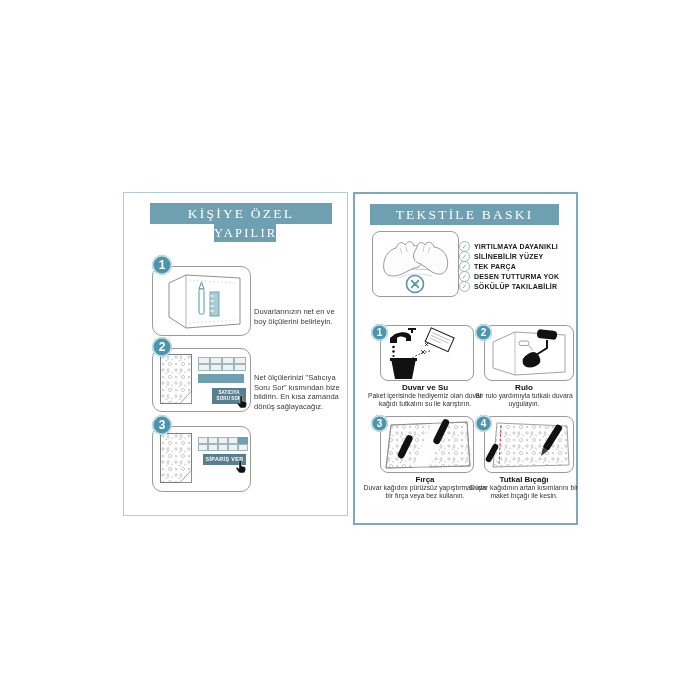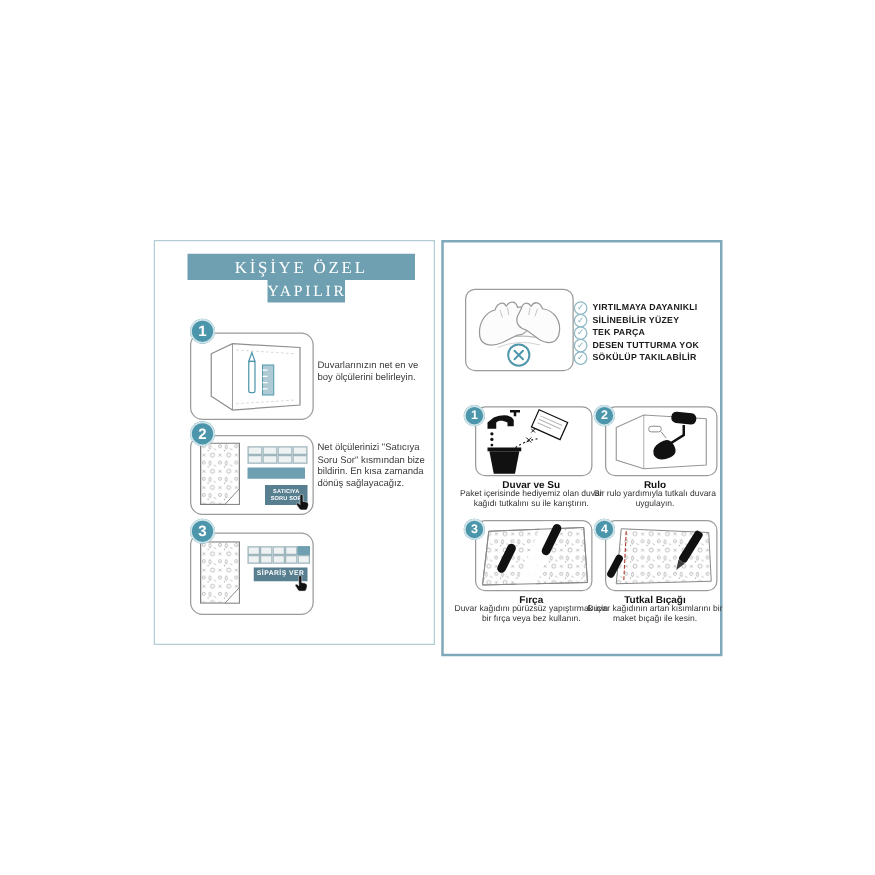--- a/index.html
+++ b/index.html
@@ -13,21 +13,21 @@
        font-family:"Liberation Serif","DejaVu Serif",serif;letter-spacing:2.2px;font-weight:400;}
   .hdr1L{left:26px;top:10px;width:182px;height:21px;font-size:13.5px;line-height:21px;}
   .hdr2L{left:90px;top:31px;width:62px;height:18px;font-size:12.5px;line-height:18px;}
   .hdr1R{left:15px;top:10px;width:189px;height:21px;font-size:13.5px;line-height:21px;}
   .hdr2R{left:15px;top:109px;width:189px;height:22px;font-size:14px;line-height:22px;}
   .num-badge{position:absolute;width:20px;height:20px;border-radius:50%;background:#4c96ab;color:#fff;
        font-size:12px;line-height:20px;text-align:center;font-weight:bold;
        box-shadow:inset 0 0 0 1.5px #cfe3e9;z-index:3;}
   .num-badge.sm{width:17px;height:17px;font-size:10px;line-height:17px;}
   .illus{position:absolute;background:#fff;border:1px solid #9b9b9b;border-radius:10px;overflow:hidden;z-index:2;}
-  .step-text{position:absolute;font-size:7.6px;line-height:9.7px;color:#3a3a3a;}
+  .step-text{position:absolute;font-size:7.6px;line-height:9.7px;color:#3a3a3a;margin-top:20px;}
   .chk-row{position:absolute;left:104px;display:flex;align-items:center;gap:4px;}
   .chk{display:inline-block;width:9px;height:9px;border:1px solid #8fbac6;border-radius:50%;
        color:#7fb0be;font-size:7px;line-height:9px;text-align:center;flex:0 0 auto;}
   .chk-label{font-size:7px;font-weight:bold;color:#191919;letter-spacing:0.2px;white-space:nowrap;}
   .item-title{position:absolute;font-size:8px;font-weight:bold;color:#111;text-align:center;}
   .item-desc{position:absolute;font-size:6.8px;line-height:7.7px;color:#333;text-align:center;}
   .cell{position:absolute;background:#eef2f3;border:1px solid #9fb6bd;}
   .tealbar{position:absolute;background:#6fa0b1;}
   .mini-btn{position:absolute;background:#577f90;color:#fff;text-align:center;font-weight:bold;}
   .btn-ask{font-size:4.5px;line-height:5.6px;letter-spacing:0.1px;padding-top:2px;}
@@ -113,20 +113,21 @@
       <div class="cell" style="left:85px;top:17px;width:8px;height:5px;"></div>
       <div class="mini-btn btn-order" style="left:50px;top:27px;width:43px;height:11px;">SİPARİŞ VER</div>
       <svg class="abs" style="left:83px;top:33px;" viewBox="0 0 10 13" width="10" height="13">
         <path d="M4.2 0.5 c0.8 0 1.2 0.5 1.2 1.2 v4.4 l0.9 0.1 c2.2 0.3 3.4 0.8 3.4 2.6 c0 0.9 -0.4 2.2 -0.9 3.1 c-0.3 0.6 -0.9 1 -1.6 1 h-3.2 c-0.6 0 -1.2 -0.3 -1.5 -0.8 l-2.2 -3.4 c-0.4 -0.6 0.1 -1.4 0.8 -1.4 c0.4 0 0.8 0.2 1.1 0.5 l0.8 0.9 v-7 c0 -0.7 0.4 -1.2 1.2 -1.2 z" fill="#111" stroke="#fff" stroke-width="0.4"></path>
       </svg>
     </div>
   </div>
 
   <div class="panel panel-right">
 
+    <div class="hdr hdr1R">TEKSTİLE BASKI</div>
 
     <div class="illus" style="left:17px;top:37px;width:85px;height:64px;border-radius:8px;">
       <svg viewBox="0 0 85 64" width="85" height="64">
         <path d="M20 42 Q42 33 64 40" stroke="#bcbcbc" stroke-width="0.9" fill="none"></path>
         <path d="M25 46 Q42 39 59 44" stroke="#cdcdcd" stroke-width="0.7" fill="none"></path>
         <g stroke="#9a9a9a" fill="#fcfcfc" stroke-width="1" stroke-linejoin="round">
           <path d="M11 38 C9 27 15 18 23 16 C25 10 30 9 32 13 C35 8 40 9 41 14 C45 12 47 16 45 20 L49 26 C51 32 46 36 41 36 L29 42 C19 46 13 44 11 38 Z"></path>
           <path d="M74 36 C77 25 70 16 61 15 C59 9 54 9 52 13 C49 9 45 10 44 15 L41 21 C39 27 43 31 48 32 L59 40 C67 44 72 42 74 36 Z"></path>
         </g>
         <path d="M27 16 L29 22 M33 14 L34 20 M57 15 L55 21 M51 14 L50 20" stroke="#b0b0b0" stroke-width="0.6"></path>

